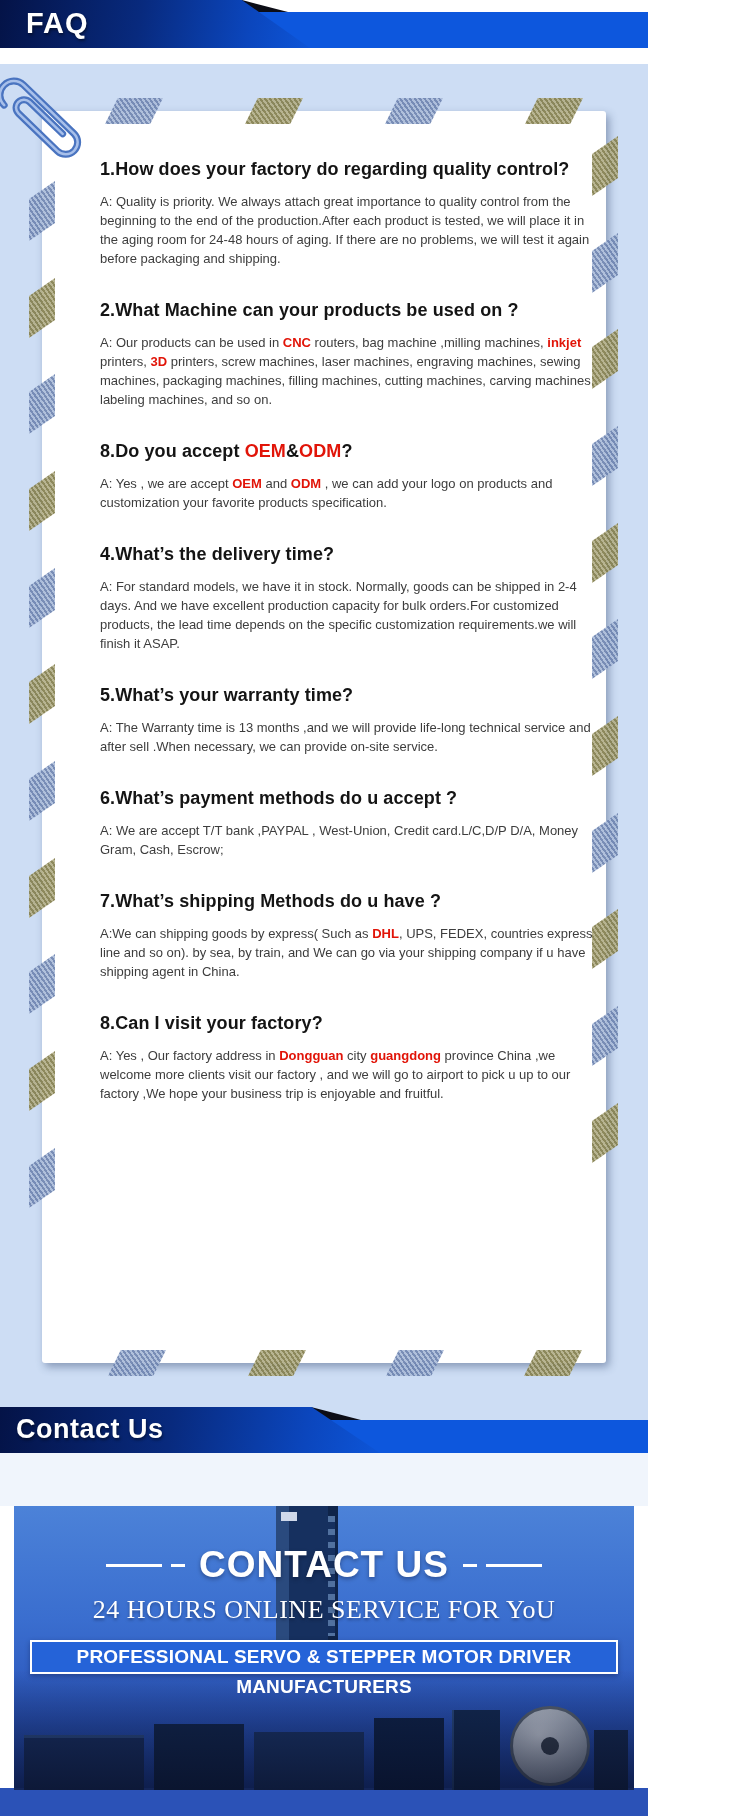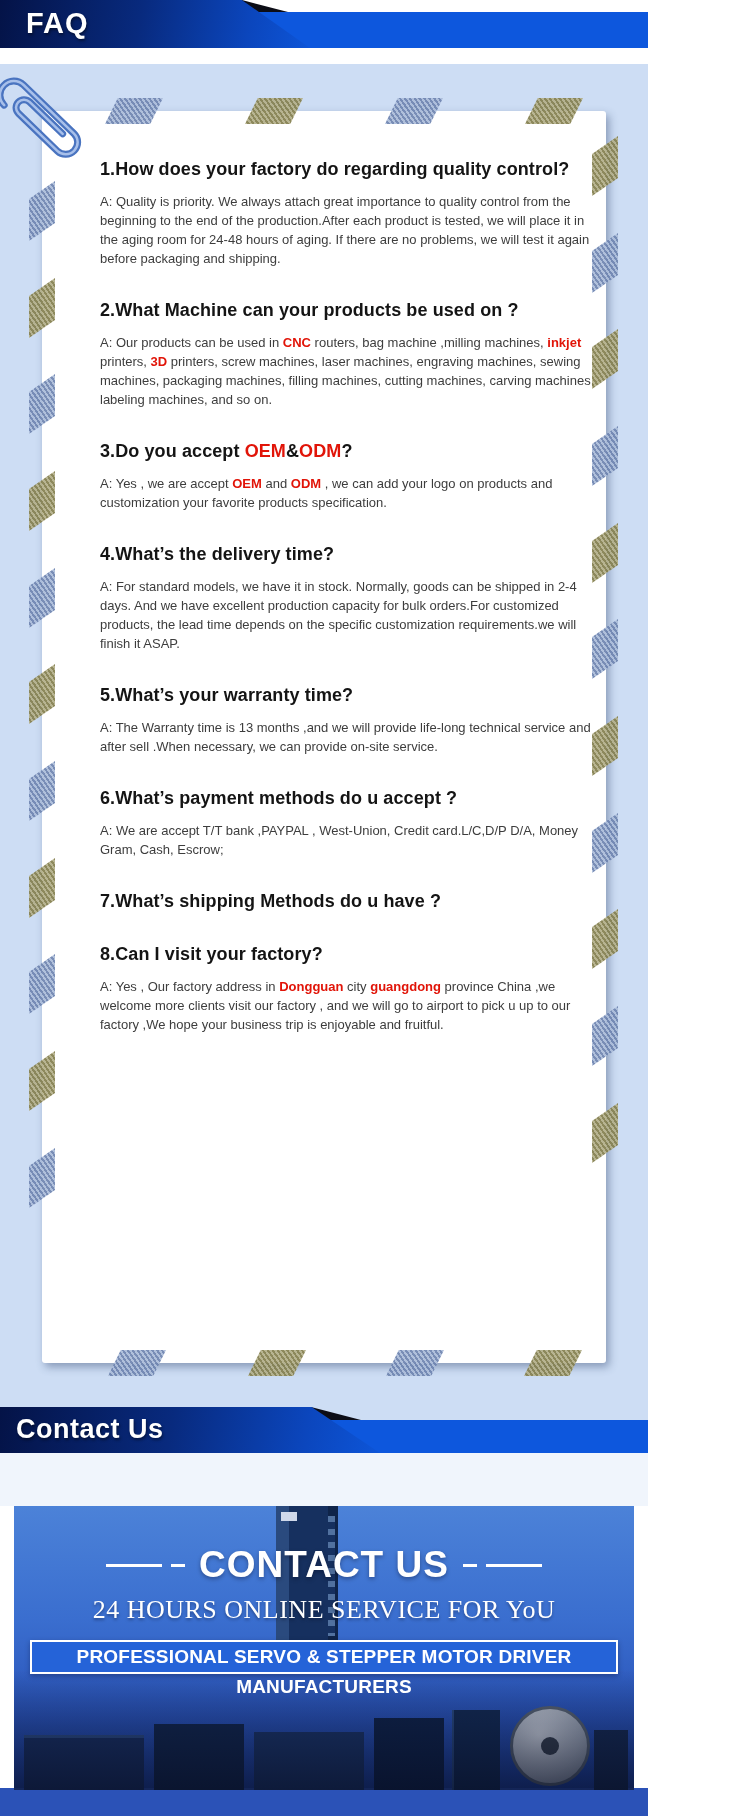--- a/index.html
+++ b/index.html
@@ -99,37 +99,38 @@
         <div class="card-inner" id="faq-list">
             <div class="qa">
               <h3 class="q"><span>1.How does your factory do regarding quality control?</span></h3>
               <p class="a"><span>A: Quality is priority. We always attach great importance to quality control from the beginning to the end of the production.After each product is tested, we will place it in the aging room for 24-48 hours of aging. If there are no problems, we will test it again before packaging and shipping.</span></p>
             </div>
             <div class="qa">
               <h3 class="q"><span>2.What Machine can your products be used on ?</span></h3>
               <p class="a"><span>A: Our products can be used in </span><span class="hl">CNC</span><span> routers, bag machine ,milling machines, </span><span class="hl">inkjet</span><span> printers, </span><span class="hl">3D</span><span> printers, screw machines, laser machines, engraving machines, sewing machines, packaging machines, filling machines, cutting machines, carving machines, labeling machines, and so on.</span></p>
             </div>
             <div class="qa">
-              <h3 class="q"><span>3.Do you accept </span><span class="hl">OEM</span><span>&amp;</span><span class="hl">ODM</span><span>?</span></h3>
+              <h3 class="q"><span>8.Do you accept </span><span class="hl">OEM</span><span>&amp;</span><span class="hl">ODM</span><span>?</span></h3>
               <p class="a"><span>A: Yes , we are accept </span><span class="hl">OEM</span><span> and </span><span class="hl">ODM</span><span> , we can add your logo on products and customization your favorite products specification.</span></p>
             </div>
             <div class="qa">
               <h3 class="q"><span>4.What’s the delivery time?</span></h3>
               <p class="a"><span>A: For standard models, we have it in stock. Normally, goods can be shipped in 2-4 days. And we have excellent production capacity for bulk orders.For customized products, the lead time depends on the specific customization requirements.we will finish it ASAP.</span></p>
             </div>
             <div class="qa">
               <h3 class="q"><span>5.What’s your warranty time?</span></h3>
               <p class="a"><span>A: The Warranty time is 13 months ,and we will provide life-long technical service and after sell .When necessary, we can provide on-site service.</span></p>
             </div>
             <div class="qa">
               <h3 class="q"><span>6.What’s payment methods do u accept ?</span></h3>
               <p class="a"><span>A: We are accept T/T bank ,PAYPAL , West-Union, Credit card.L/C,D/P D/A, Money Gram, Cash, Escrow;</span></p>
             </div>
             <div class="qa">
               <h3 class="q"><span>7.What’s shipping Methods do u have ?</span></h3>
+              <p class="a"><span>A:We can shipping goods by express( Such as </span><span class="hl">DHL</span><span>, UPS, FEDEX, countries express line and so on). by sea, by train, and We can go via your shipping company if u have shipping agent in China.</span></p>
             </div>
             <div class="qa">
               <h3 class="q"><span>8.Can I visit your factory?</span></h3>
               <p class="a"><span>A: Yes , Our factory address in </span><span class="hl">Dongguan</span><span> city </span><span class="hl">guangdong</span><span> province China ,we welcome more clients visit our factory , and we will go to airport to pick u up to our factory ,We hope your business trip is enjoyable and fruitful.</span></p>
             </div>
           </div>
       </div>
       <div id="tapes">
           <div class="tape h blue" style="left: 105px; top: 34px;"></div>
           <div class="tape h khaki" style="left: 245px; top: 34px;"></div>

